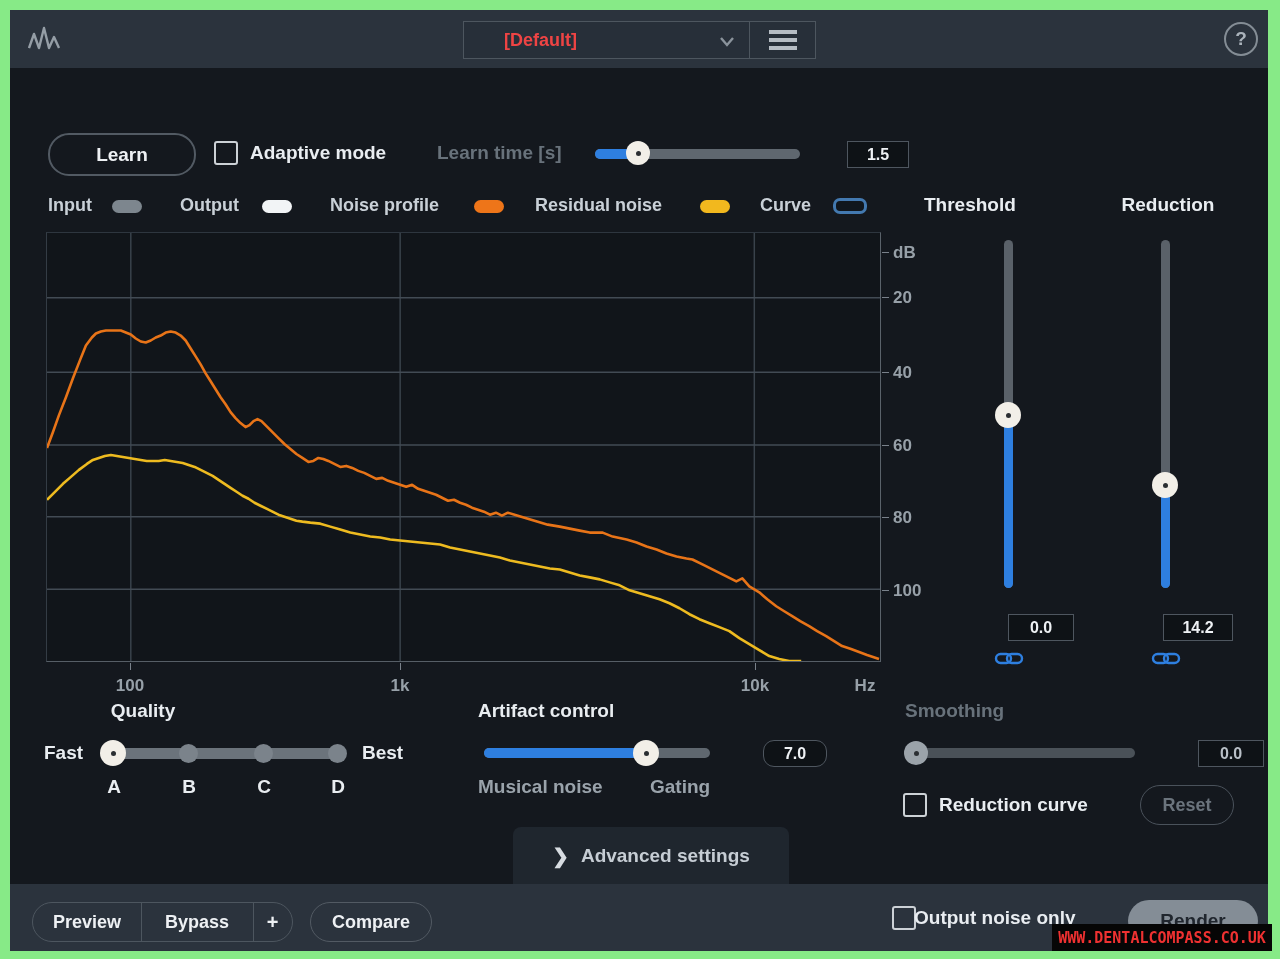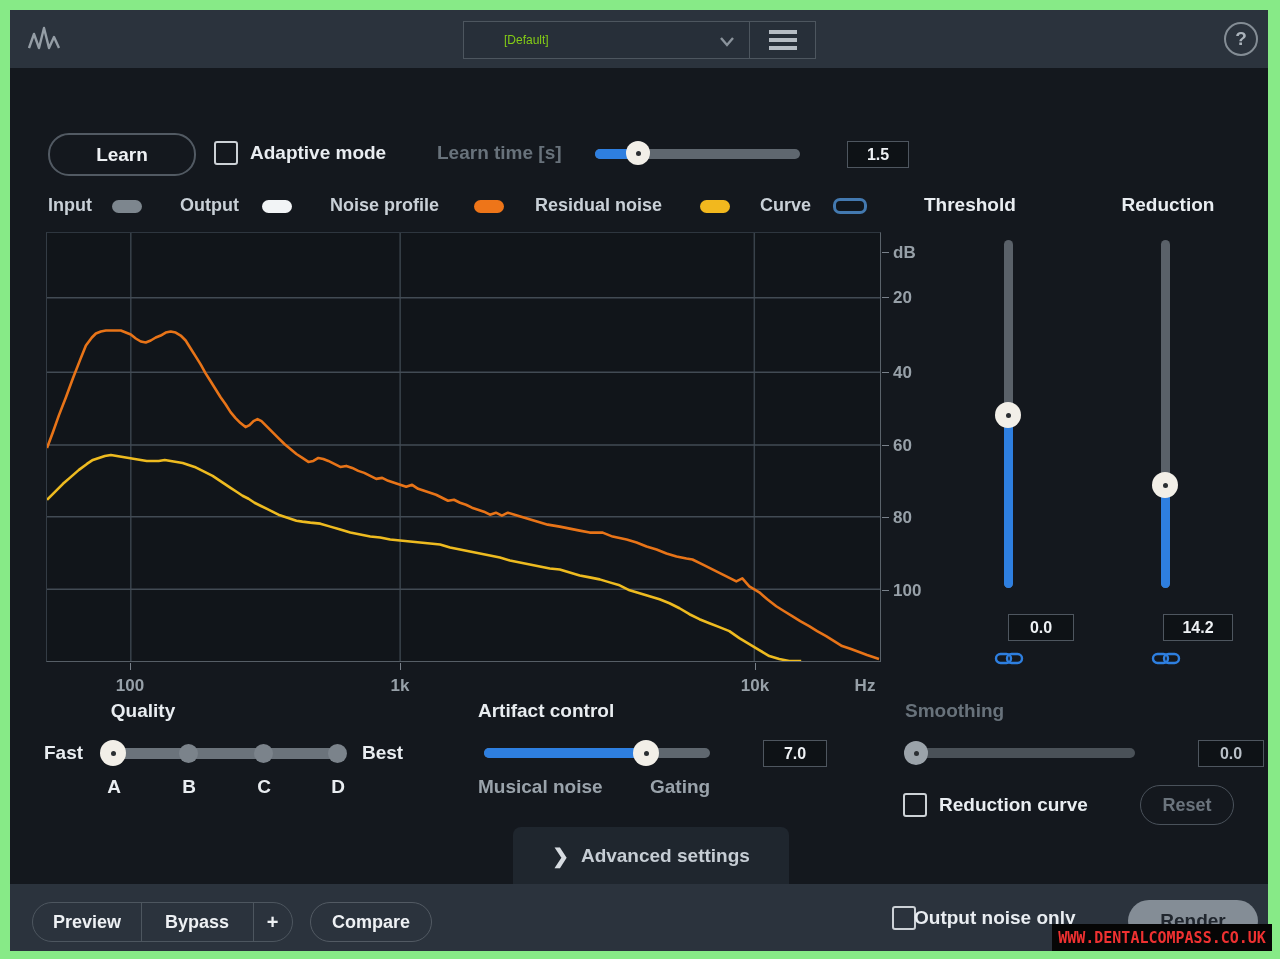--- a/index.html
+++ b/index.html
@@ -34,21 +34,21 @@
 </head>
 <body>
 
 <div id="stage">
 
   <div id="header">
     <svg class="abs" style="left:28px;top:24px;" width="34" height="30" viewBox="0 0 34 30">
       <polyline points="1,24 6,10 11,24 16,4 21,24 26,13 31,24" fill="none" stroke="#959ea6" stroke-width="2.4" stroke-linejoin="round"></polyline>
     </svg>
     <div class="abs" style="left:463px;top:21px;width:287px;height:38px;border:1px solid #4d565f;background:#272f39;display:flex;align-items:center;padding-left:40px;">
-      <span style="color:#84cc16;font-weight:normal;font-size:12px;">[Default]</span>
+      <span style="color:#ef4444;font-weight:bold;font-size:18px;">[Default]</span>
       <svg class="abs" style="right:14px;top:14px;" width="16" height="11" viewBox="0 0 16 11">
         <polyline points="2,2 8,9 14,2" fill="none" stroke="#8a939c" stroke-width="2.4"></polyline>
       </svg>
     </div>
     <div class="abs" style="left:750px;top:21px;width:66px;height:38px;border:1px solid #4d565f;border-left:none;background:#272f39;display:flex;align-items:center;justify-content:center;">
       <svg width="30" height="22" viewBox="0 0 30 22">
         <rect x="1" y="1" width="28" height="4" fill="#b6bdc4"></rect>
         <rect x="1" y="9" width="28" height="4" fill="#b6bdc4"></rect>
         <rect x="1" y="17" width="28" height="4" fill="#b6bdc4"></rect>
       </svg>
@@ -168,21 +168,21 @@
   <div class="abs lbl-white" style="left:329px;top:776px;width:18px;text-align:center;">D</div>
 
   <div class="abs lbl-white" style="left:478px;top:700px;">Artifact control</div>
   <div>
     <div class="abs htrack" style="left:484px;top:748px;width:226px;"></div>
     <div class="abs hfill" style="left:484px;top:748px;width:162px;"></div>
     <div class="abs knob" style="left:633px;top:740px;">
         <div class="dot"></div>
       </div>
   </div>
-  <div class="abs value-box" style="left:731px;top:740px;width:64px;height:27px;">7.0</div>
+  <div class="abs value-box" style="left:731px;top:740px;width:64px;height:27px;border-radius:11px;">7.0</div>
   <div class="abs" style="left:478px;top:776px;color:#9aa3ab;font-weight:bold;font-size:19px;">Musical noise</div>
   <div class="abs" style="left:650px;top:776px;color:#9aa3ab;font-weight:bold;font-size:19px;">Gating</div>
 
   <div class="abs lbl-dim" style="left:905px;top:700px;">Smoothing</div>
   <div>
     <div class="abs htrack" style="left:905px;top:748px;width:230px;background:#4a5158;"></div>
     <div class="abs knob" style="left:904px;top:741px;width:24px;height:24px;background:#9ba3aa;">
         <div class="dot"></div>
       </div>
   </div>

